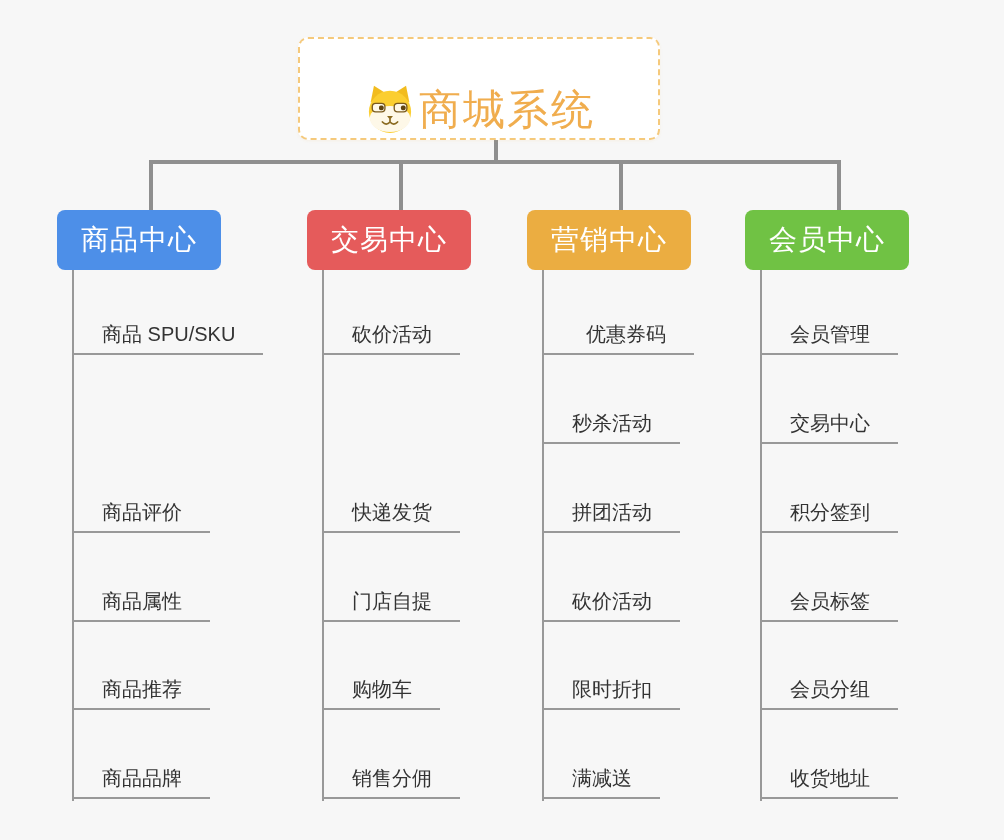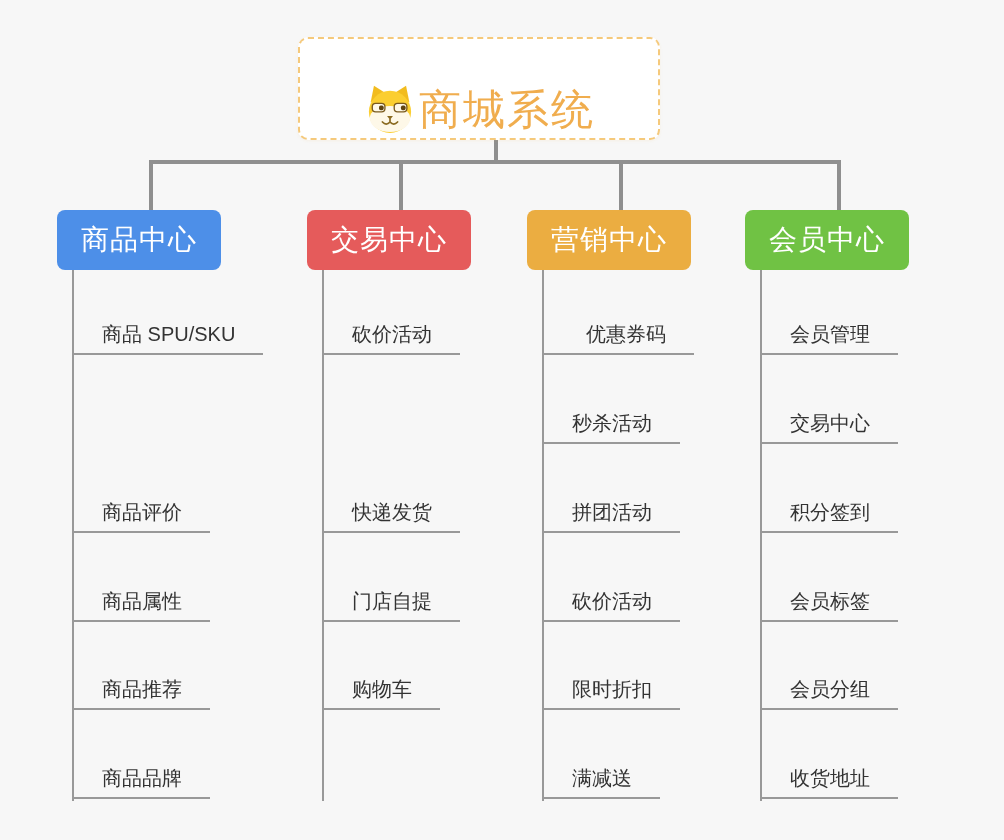--- a/index.html
+++ b/index.html
@@ -114,20 +114,23 @@
       </div>
       <div class="leaf" style="top: 497px;">
         <span>快递发货</span>
       </div>
       <div class="leaf" style="top: 586px;">
         <span>门店自提</span>
       </div>
       <div class="leaf" style="top: 674px;">
         <span>购物车</span>
       </div>
+      <div class="leaf" style="top: 763px;">
+        <span>销售分佣</span>
+      </div>
     </div>
     <div class="branch-col" style="left: 527px;">
     <div class="branch-node" style="background: rgb(235, 173, 65);">营销中心</div>
     <div class="branch-trunk" style="top: 270px; height: 531px;"></div>
 
   <div class="leaf" style="top: 319px; padding-left: 44px;">
         <span>优惠券码</span>
       </div>
       <div class="leaf" style="top: 408px;">
         <span>秒杀活动</span>

